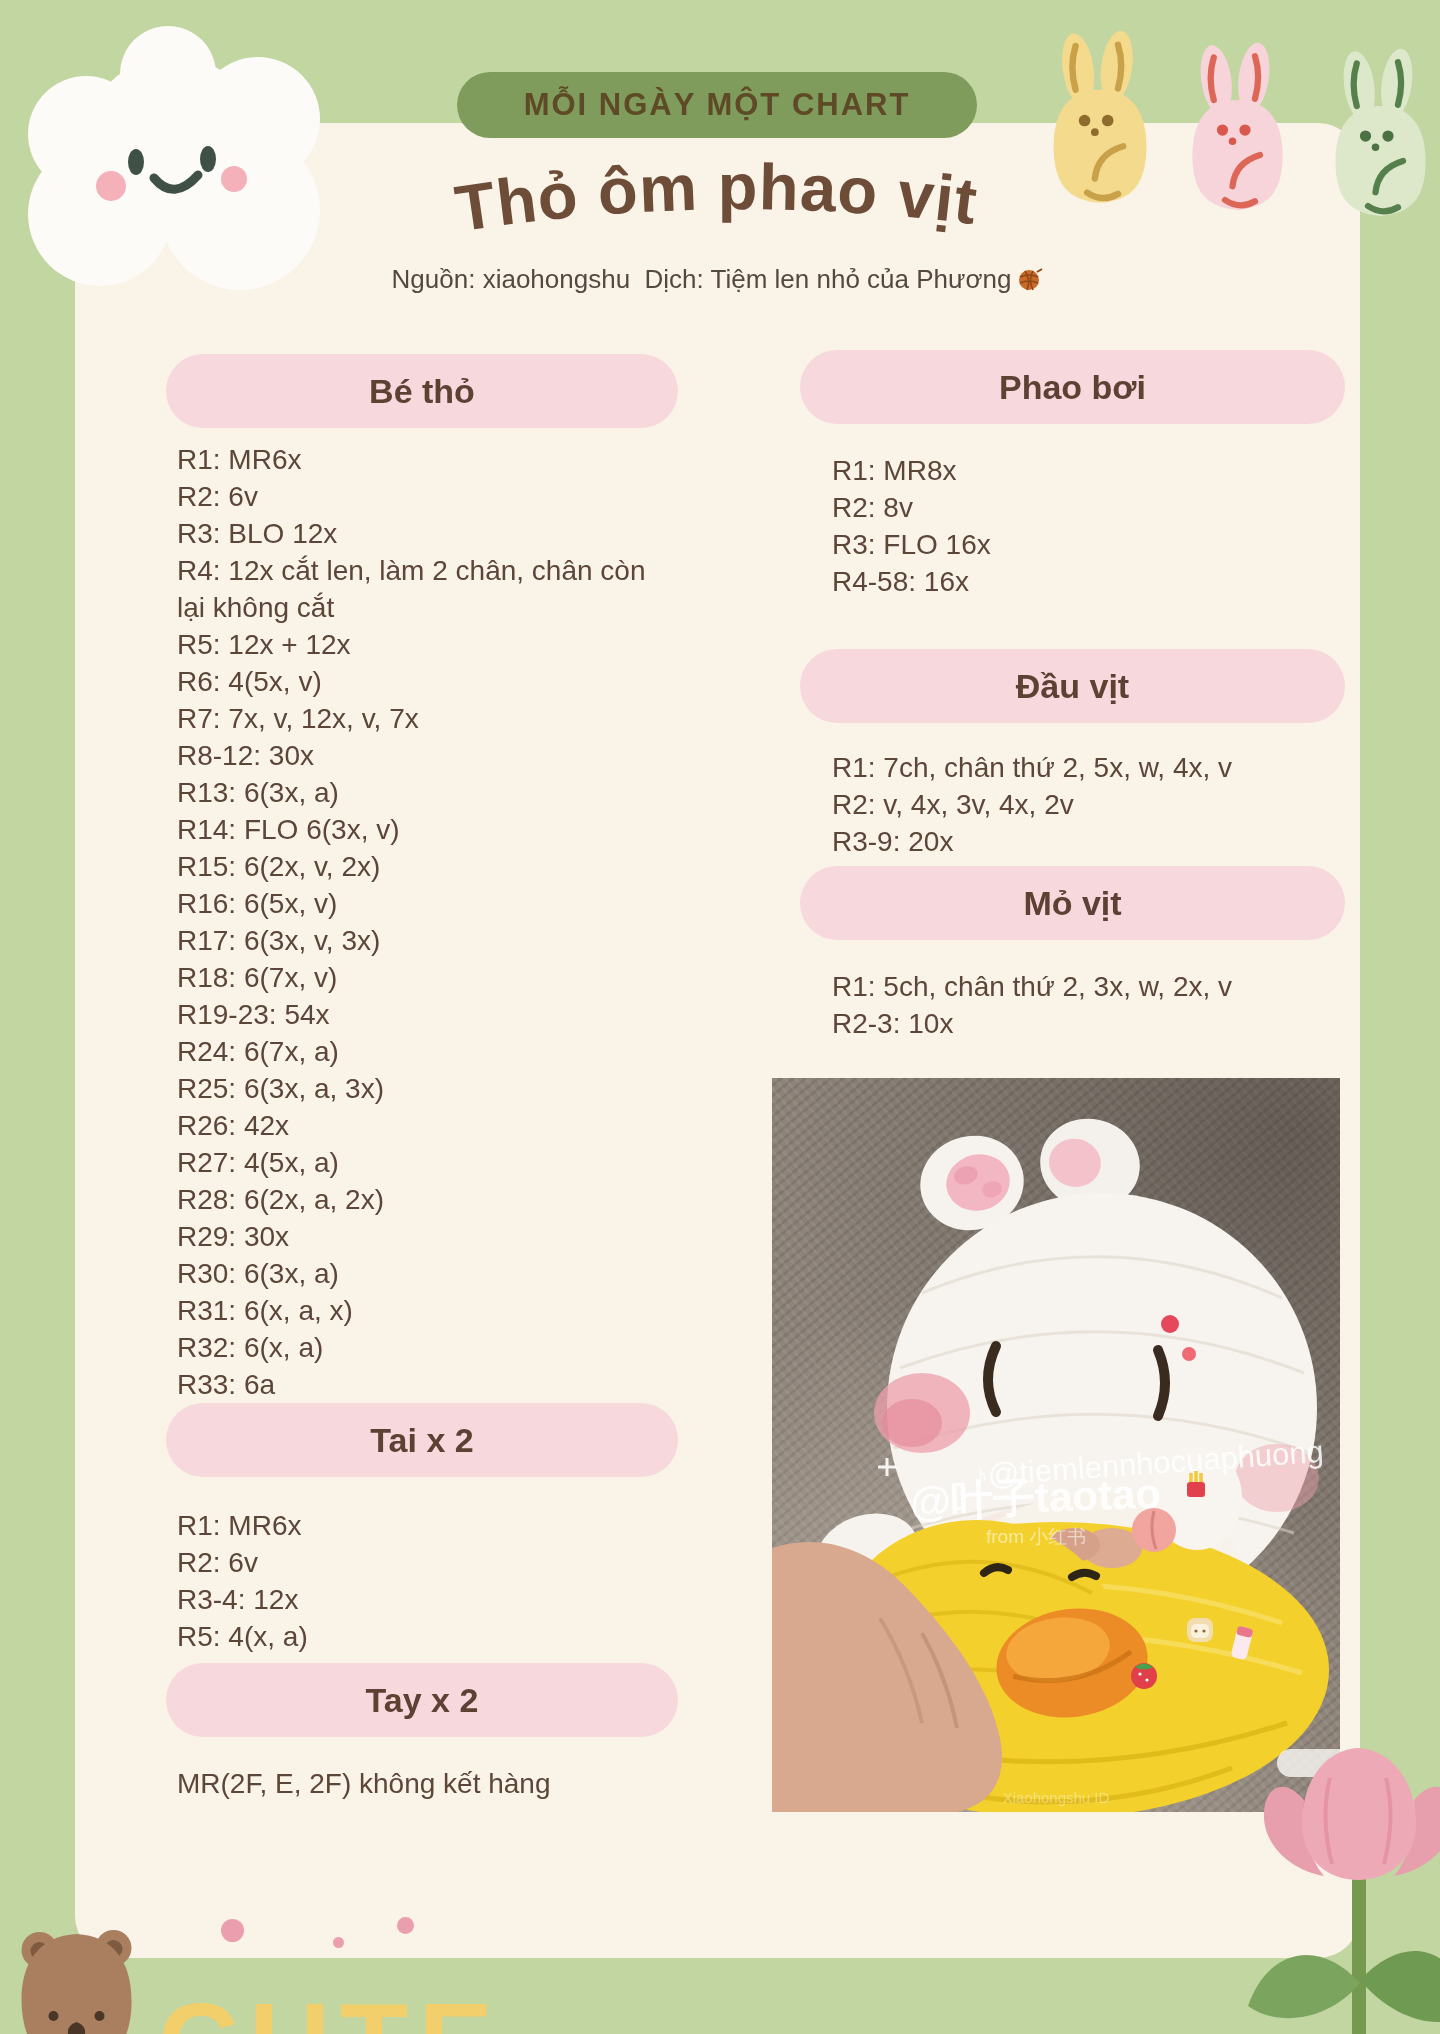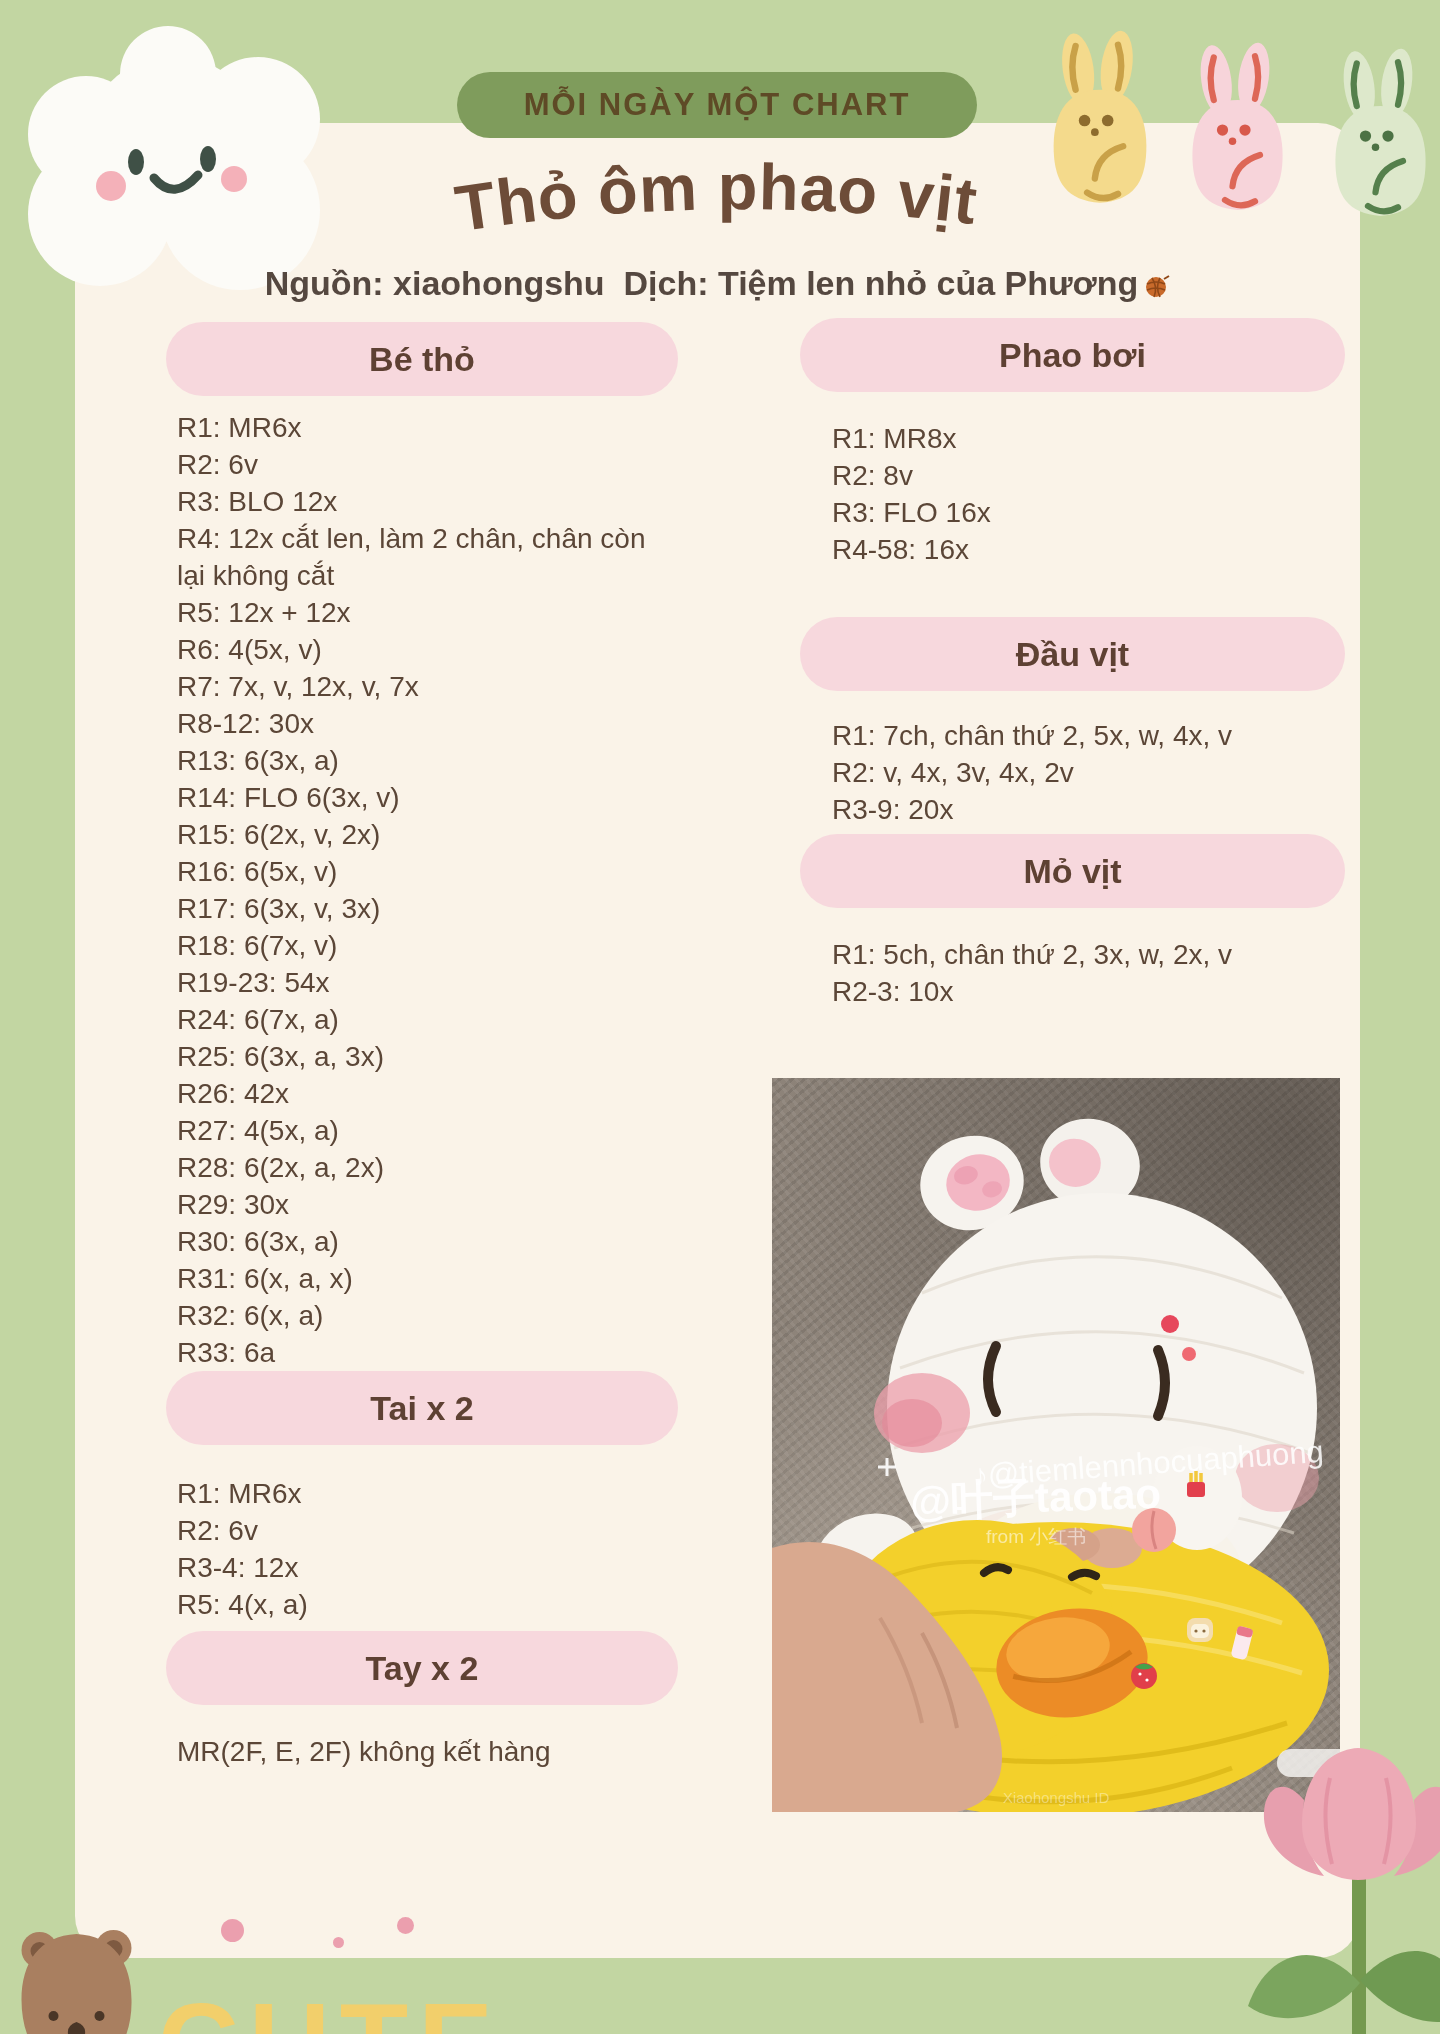--- a/index.html
+++ b/index.html
@@ -16,31 +16,31 @@
   
   .banner{
     position:absolute; left:457px; top:72px; width:520px; height:66px;
     background:#7f9c5c; border-radius:33px;
     display:flex; align-items:center; justify-content:center;
     font-size:31px; font-weight:bold; letter-spacing:2px; color:#5e4a26;
   }
   .title-svg{position:absolute; left:337px; top:146px;}
   .subtitle{
     position:absolute; left:75px; top:264px; width:1285px;
-    text-align:center; font-size:34px; color:#554840; white-space:pre-wrap;font-weight:bold;
+    text-align:center; font-size:26px; color:#554840; white-space:pre-wrap;
   }
   .subtitle .yarn{display:inline-block; vertical-align:-4px; margin-left:6px;}
   
   .col{position:absolute; display:flex; flex-direction:column;}
   .col-left{left:166px; top:322px; width:512px;}
   .col-right{left:800px; top:318px; width:545px;}
   .pill{
     height:74px; border-radius:37px; background:#f7d8dd; flex:none;
     display:flex; align-items:center; justify-content:center;
-    font-size:34px; font-weight:bold; color:#5e4133;
+    font-size:34px; font-weight:bold; color:#5e4133;margin-top:32px;
   }
   .rows{font-size:28px; line-height:37px; color:#5b4637;}
   .col-left .rows{padding-left:11px; margin:13px 0 0 0;}
   .col-right .rows{padding-left:32px; margin:28px 0 0 0;}
   .col-left .pill-tai{margin-top:0px;}
   .col-left .rows-tai{margin-top:30px;}
   .col-left .pill-tay{margin-top:8px;justify-content:center;}
   .col-left .rows-tay{margin-top:28px;}
   .col-right .pill-dau{margin-top:49px;}
   .col-right .rows-dau{margin-top:26px;}

